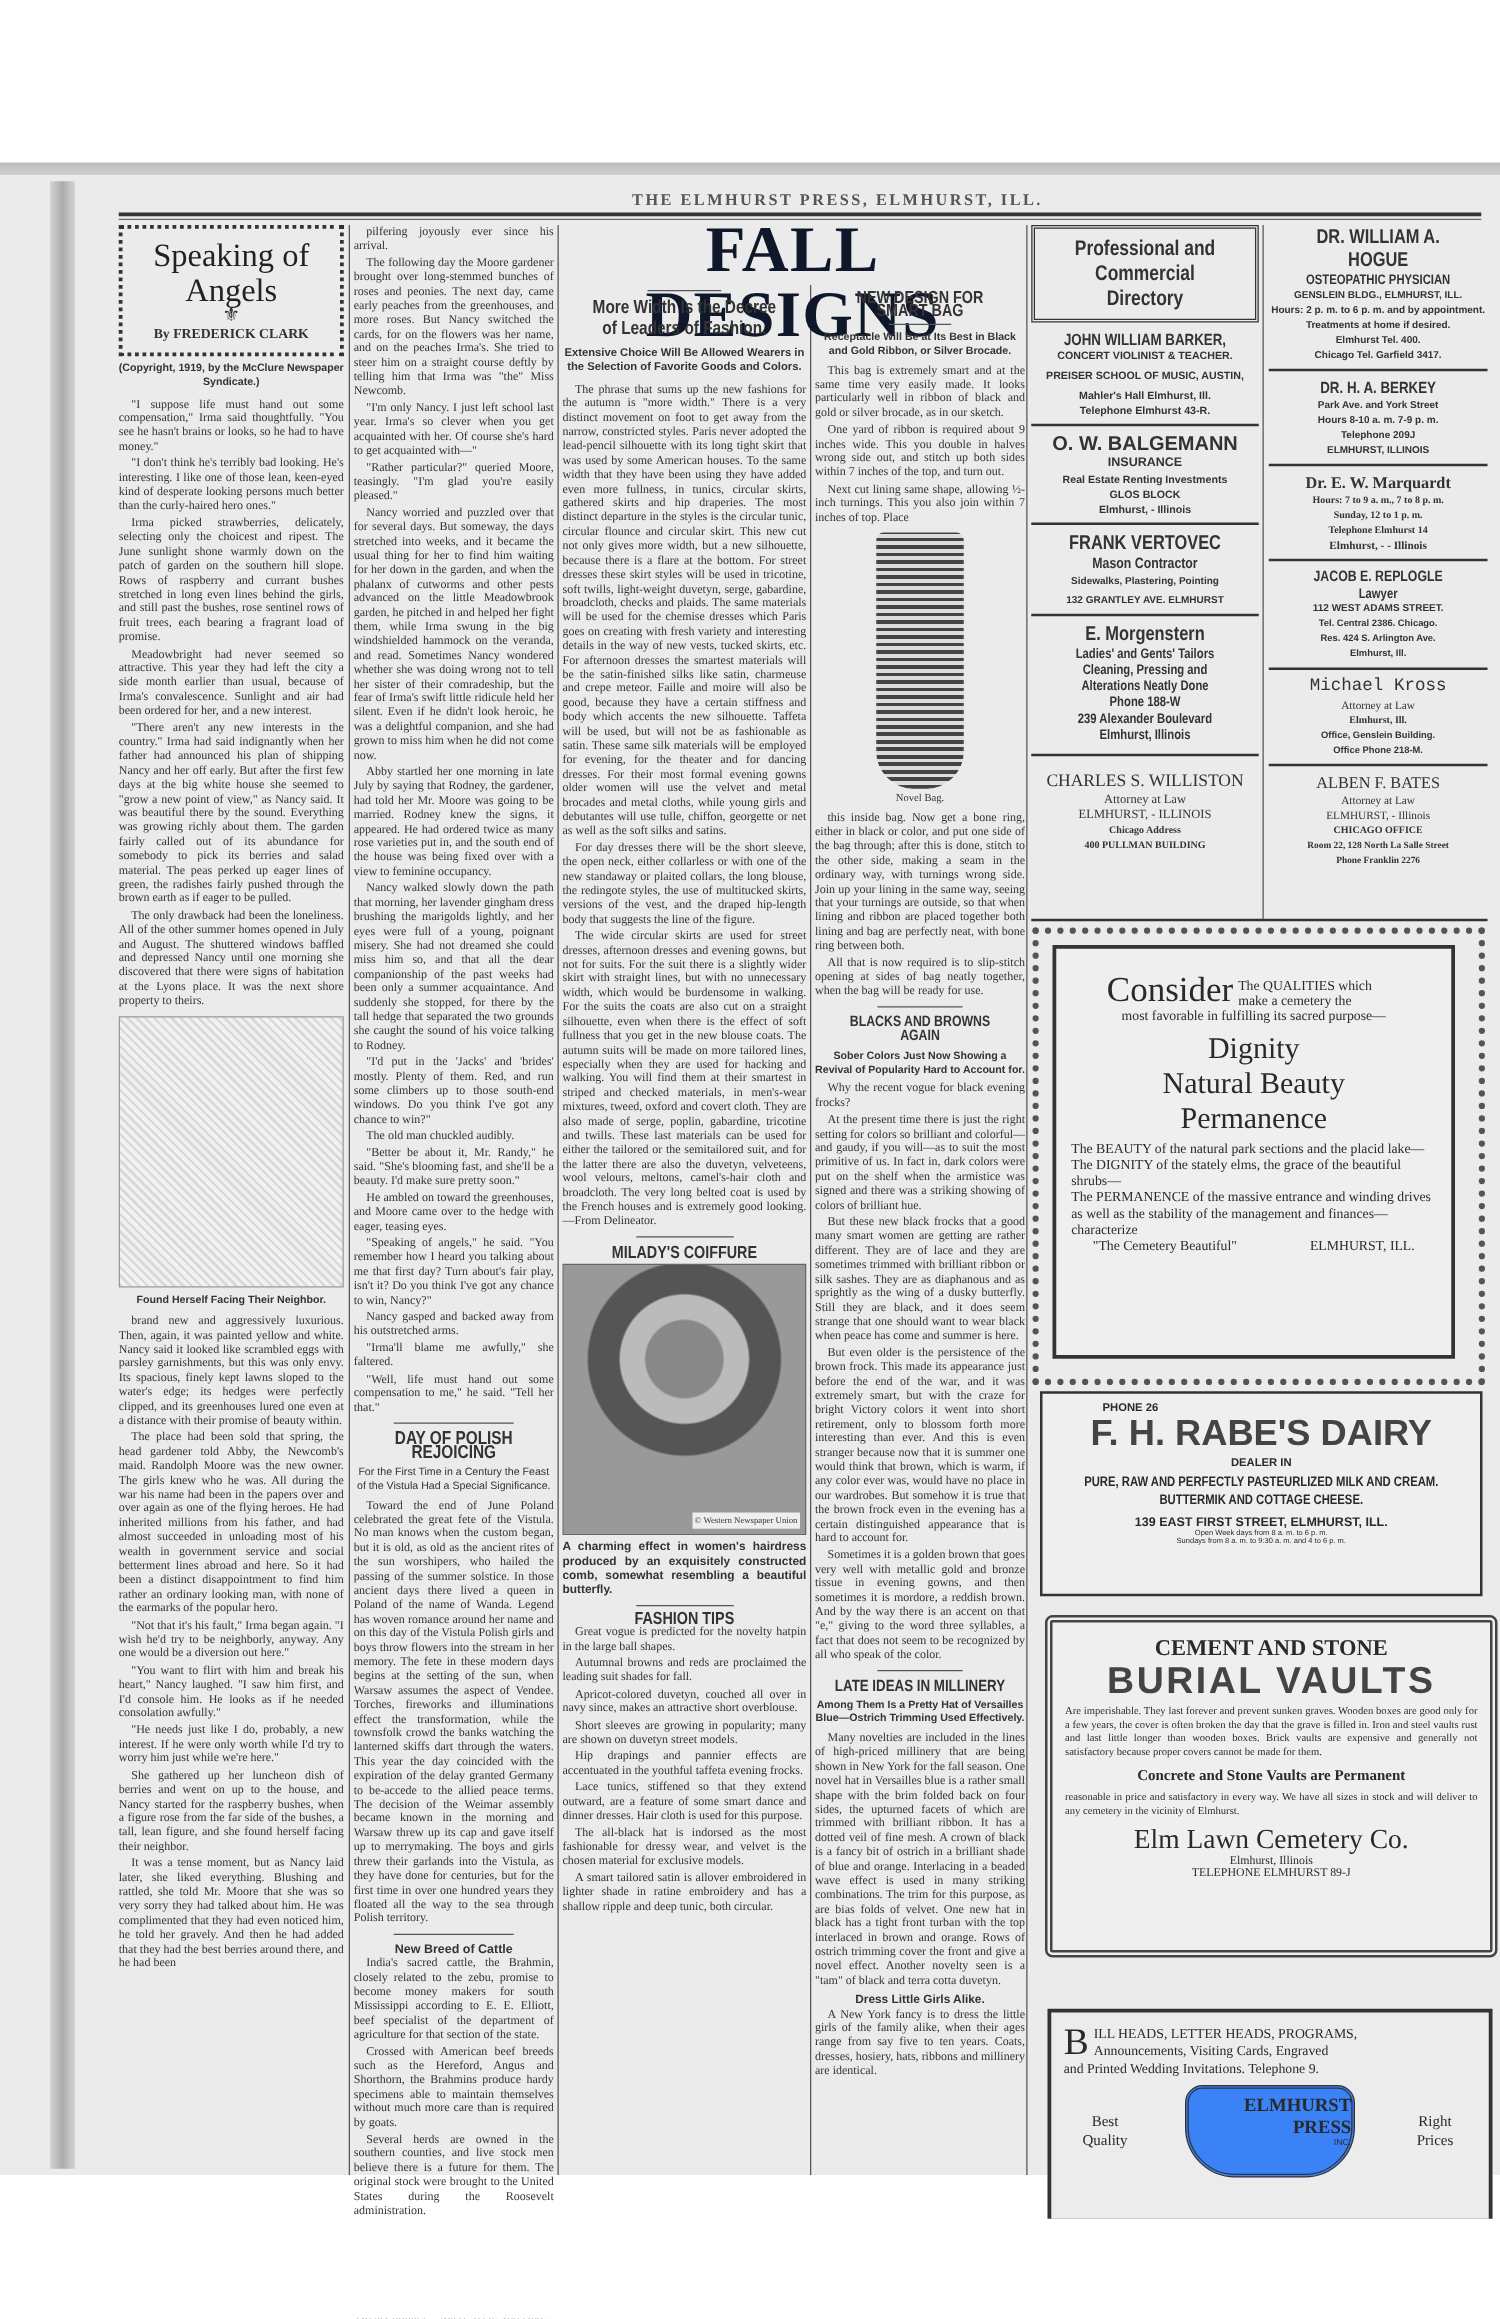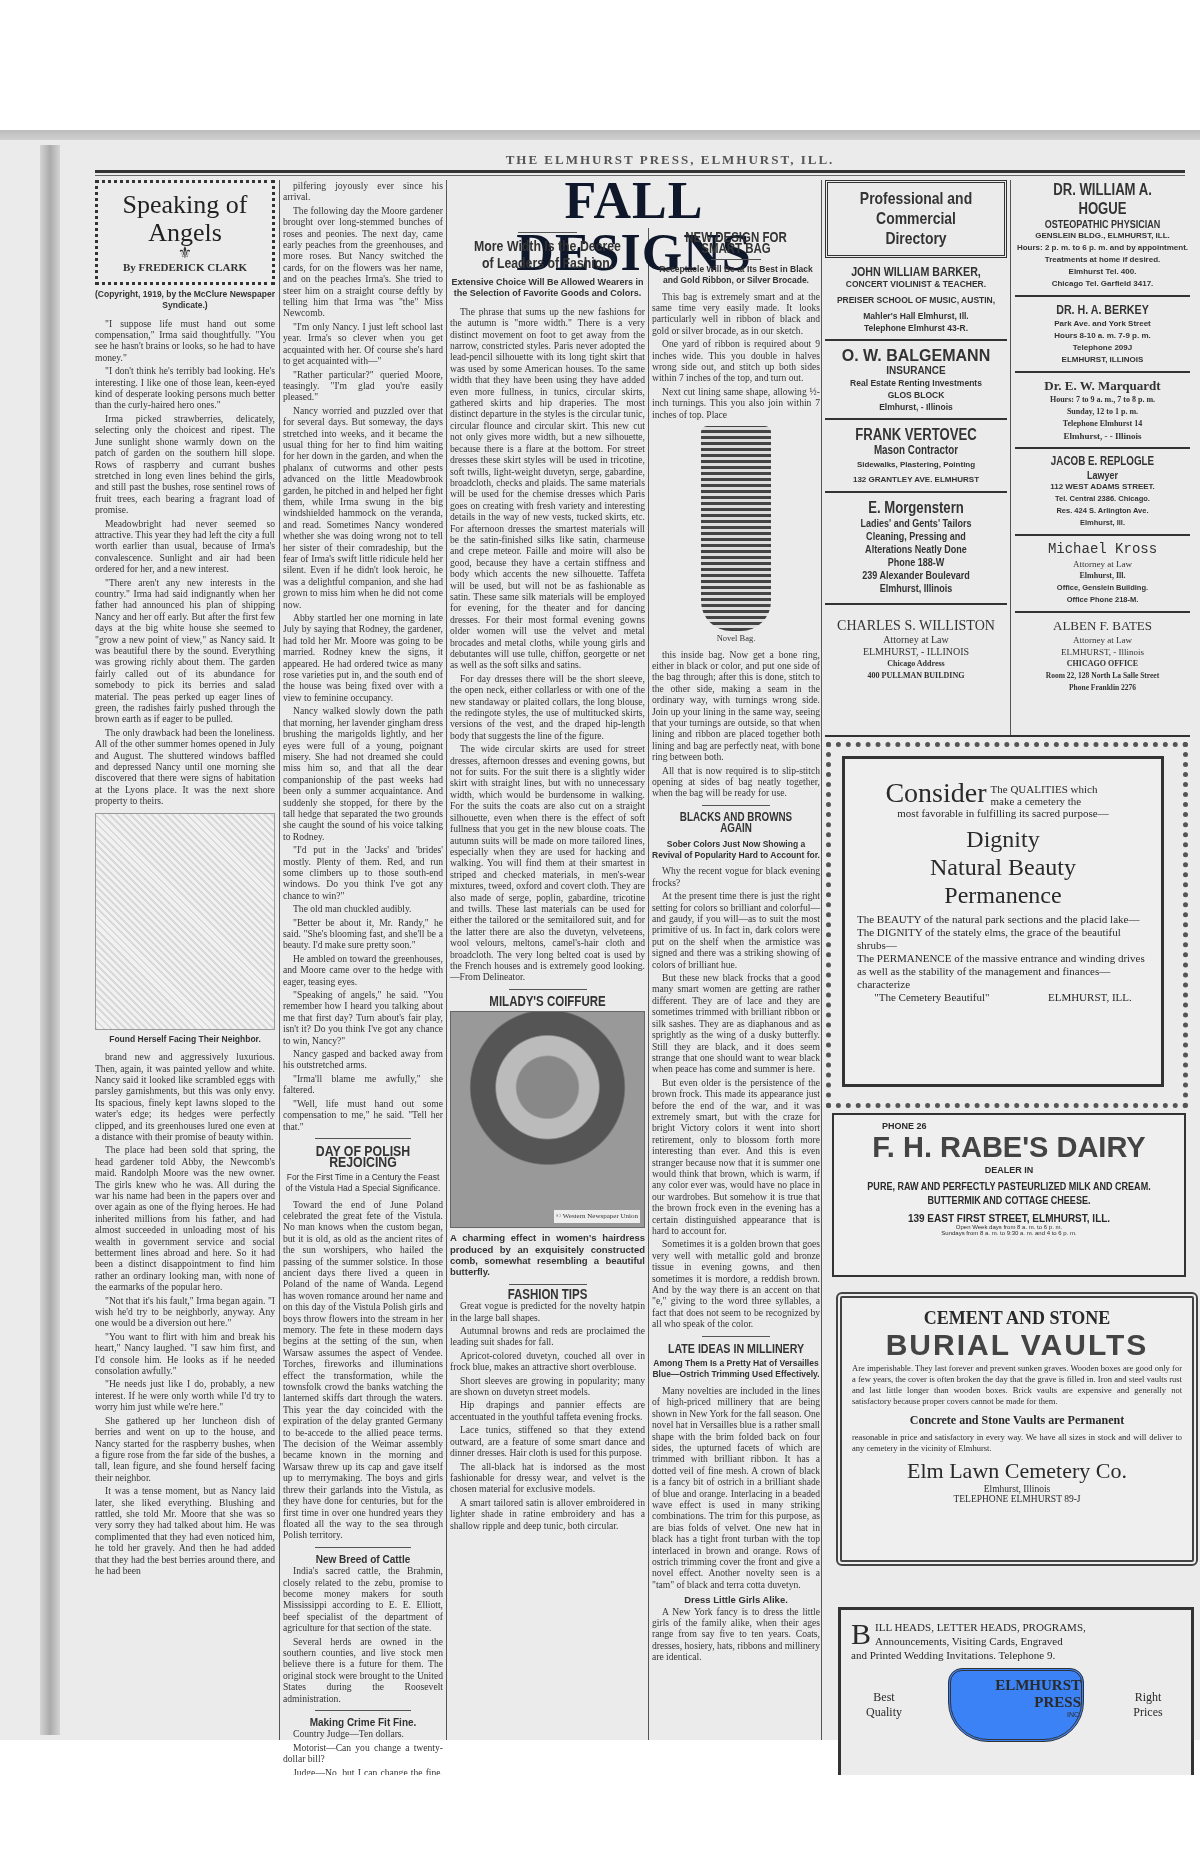--- a/index.html
+++ b/index.html
@@ -60,21 +60,21 @@
     <div class="headline-box" style="border:3px dotted #333;">
       <div class="title-angels">Speaking of</div>
       <div class="title-angels">Angels</div>
       <div style="font-size:16px;">⚜</div>
       <div class="byline">By FREDERICK CLARK</div>
     </div>
     <div class="center sans-bold small" style="margin-bottom:6px;">(Copyright, 1919, by the McClure Newspaper Syndicate.)</div>
     <p>"I suppose life must hand out some compensation," Irma said thoughtfully. "You see he hasn't brains or looks, so he had to have money."</p>
     <p>"I don't think he's terribly bad looking. He's interesting. I like one of those lean, keen-eyed kind of desperate looking persons much better than the curly-haired hero ones."</p>
     <p>Irma picked strawberries, delicately, selecting only the choicest and ripest. The June sunlight shone warmly down on the patch of garden on the southern hill slope. Rows of raspberry and currant bushes stretched in long even lines behind the girls, and still past the bushes, rose sentinel rows of fruit trees, each bearing a fragrant load of promise.</p>
-    <p>Meadowbright had never seemed so attractive. This year they had left the city a full worth earlier than usual, because of Irma's convalescence. Sunlight and air had been ordered for her, and a new interest.</p>
+    <p>Meadowbright had never seemed so attractive. This year they had left the city a side month earlier than usual, because of Irma's convalescence. Sunlight and air had been ordered for her, and a new interest.</p>
     <p>"There aren't any new interests in the country." Irma had said indignantly when her father had announced his plan of shipping Nancy and her off early. But after the first few days at the big white house she seemed to "grow a new point of view," as Nancy said. It was beautiful there by the sound. Everything was growing richly about them. The garden fairly called out of its abundance for somebody to pick its berries and salad material. The peas perked up eager lines of green, the radishes fairly pushed through the brown earth as if eager to be pulled.</p>
     <p>The only drawback had been the loneliness. All of the other summer homes opened in July and August. The shuttered windows baffled and depressed Nancy until one morning she discovered that there were signs of habitation at the Lyons place. It was the next shore property to theirs.</p>
     <div class="illustration" style="height:215px;margin:6px 0 4px;"></div>
     <div class="center sans-bold small" style="margin-bottom:6px;">Found Herself Facing Their Neighbor.</div>
     <p>brand new and aggressively luxurious. Then, again, it was painted yellow and white. Nancy said it looked like scrambled eggs with parsley garnishments, but this was only envy. Its spacious, finely kept lawns sloped to the water's edge; its hedges were perfectly clipped, and its greenhouses lured one even at a distance with their promise of beauty within.</p>
     <p>The place had been sold that spring, the head gardener told Abby, the Newcomb's maid. Randolph Moore was the new owner. The girls knew who he was. All during the war his name had been in the papers over and over again as one of the flying heroes. He had inherited millions from his father, and had almost succeeded in unloading most of his wealth in government service and social betterment lines abroad and here. So it had been a distinct disappointment to find him rather an ordinary looking man, with none of the earmarks of the popular hero.</p>
     <p>"Not that it's his fault," Irma began again. "I wish he'd try to be neighborly, anyway. Any one would be a diversion out here."</p>
     <p>"You want to flirt with him and break his heart," Nancy laughed. "I saw him first, and I'd console him. He looks as if he needed consolation awfully."</p>
     <p>"He needs just like I do, probably, a new interest. If he were only worth while I'd try to worry him just while we're here."</p>
     <p>She gathered up her luncheon dish of berries and went on up to the house, and Nancy started for the raspberry bushes, when a figure rose from the far side of the bushes, a tall, lean figure, and she found herself facing their neighbor.</p>
@@ -97,20 +97,21 @@
     <p>Nancy gasped and backed away from his outstretched arms.</p>
     <p>"Irma'll blame me awfully," she faltered.</p>
     <p>"Well, life must hand out some compensation to me," he said. "Tell her that."</p>
     <div style="border-top:1px solid #555;width:60%;margin:6px auto;"></div>
     <div class="center cond" style="font-size:15px;">DAY OF POLISH REJOICING</div>
     <div class="center sans-bold small" style="margin:4px 0;font-weight:normal;">For the First Time in a Century the Feast of the Vistula Had a Special Significance.</div>
     <p>Toward the end of June Poland celebrated the great fete of the Vistula. No man knows when the custom began, but it is old, as old as the ancient rites of the sun worshipers, who hailed the passing of the summer solstice. In those ancient days there lived a queen in Poland of the name of Wanda. Legend has woven romance around her name and on this day of the Vistula Polish girls and boys throw flowers into the stream in her memory. The fete in these modern days begins at the setting of the sun, when Warsaw assumes the aspect of Vendee. Torches, fireworks and illuminations effect the transformation, while the townsfolk crowd the banks watching the lanterned skiffs dart through the waters. This year the day coincided with the expiration of the delay granted Germany to be-accede to the allied peace terms. The decision of the Weimar assembly became known in the morning and Warsaw threw up its cap and gave itself up to merrymaking. The boys and girls threw their garlands into the Vistula, as they have done for centuries, but for the first time in over one hundred years they floated all the way to the sea through Polish territory.</p>
     <div style="border-top:1px solid #555;width:60%;margin:6px auto;"></div>
     <div class="center sans-bold" style="font-size:10px;">New Breed of Cattle</div>
     <p>India's sacred cattle, the Brahmin, closely related to the zebu, promise to become money makers for south Mississippi according to E. E. Elliott, beef specialist of the department of agriculture for that section of the state.</p>
+    <p>Crossed with American beef breeds such as the Hereford, Angus and Shorthorn, the Brahmins produce hardy specimens able to maintain themselves without much more care than is required by goats.</p>
     <p>Several herds are owned in the southern counties, and live stock men believe there is a future for them. The original stock were brought to the United States during the Roosevelt administration.</p>
     <div style="border-top:1px solid #555;width:60%;margin:6px auto;"></div>
     <div class="center sans-bold" style="font-size:10px;">Making Crime Fit Fine.</div>
     <p>Country Judge—Ten dollars.</p>
     <p>Motorist—Can you change a twenty-dollar bill?</p>
     <p>Judge—No, but I can change the fine. Twenty dollars.—Mass. Tech. Voo Doo.</p>
   </div>
 
   <div class="bigtitle" style="position:absolute;left:450px;top:175px;width:368px;height:52px;font-size:52px;line-height:52px;font-weight:bold;color:#0f172a;text-align:center;letter-spacing:1px;">FALL DESIGNS</div>
 
@@ -124,21 +125,21 @@
     <div style="border-top:1px solid #555;width:40%;margin:6px auto;"></div>
     <div class="center cond" style="font-size:14px;">MILADY'S COIFFURE</div>
     <div class="photo" style="height:215px;margin:4px 0;position:relative;">
       <span style="position:absolute;right:4px;bottom:4px;font-size:7px;background:#eee;padding:1px 2px;">© Western Newspaper Union</span>
     </div>
     <div class="sans-bold" style="font-size:9.5px;margin-bottom:6px;">A charming effect in women's hairdress produced by an exquisitely constructed comb, somewhat resembling a beautiful butterfly.</div>
     <div style="border-top:1px solid #555;width:40%;margin:4px auto;"></div>
     <div class="center cond" style="font-size:14px;">FASHION TIPS</div>
     <p>Great vogue is predicted for the novelty hatpin in the large ball shapes.</p>
     <p>Autumnal browns and reds are proclaimed the leading suit shades for fall.</p>
-    <p>Apricot-colored duvetyn, couched all over in frock blue, makes an attractive short overblouse.</p>
+    <p>Apricot-colored duvetyn, couched all over in navy since, makes an attractive short overblouse.</p>
     <p>Short sleeves are growing in popularity; many are shown on duvetyn street models.</p>
     <p>Hip drapings and pannier effects are accentuated in the youthful taffeta evening frocks.</p>
     <p>Lace tunics, stiffened so that they extend outward, are a feature of some smart dance and dinner dresses. Hair cloth is used for this purpose.</p>
     <p>The all-black hat is indorsed as the most fashionable for dressy wear, and velvet is the chosen material for exclusive models.</p>
     <p>A smart tailored satin is allover embroidered in lighter shade in ratine embroidery and has a shallow ripple and deep tunic, both circular.</p>
   </div>
 
   <div class="col c4" style="top:232px;">
     <div class="center cond" style="font-size:14px;">NEW DESIGN FOR SMART BAG</div>
     <div style="border-top:1px solid #555;width:30%;margin:4px auto;"></div>

